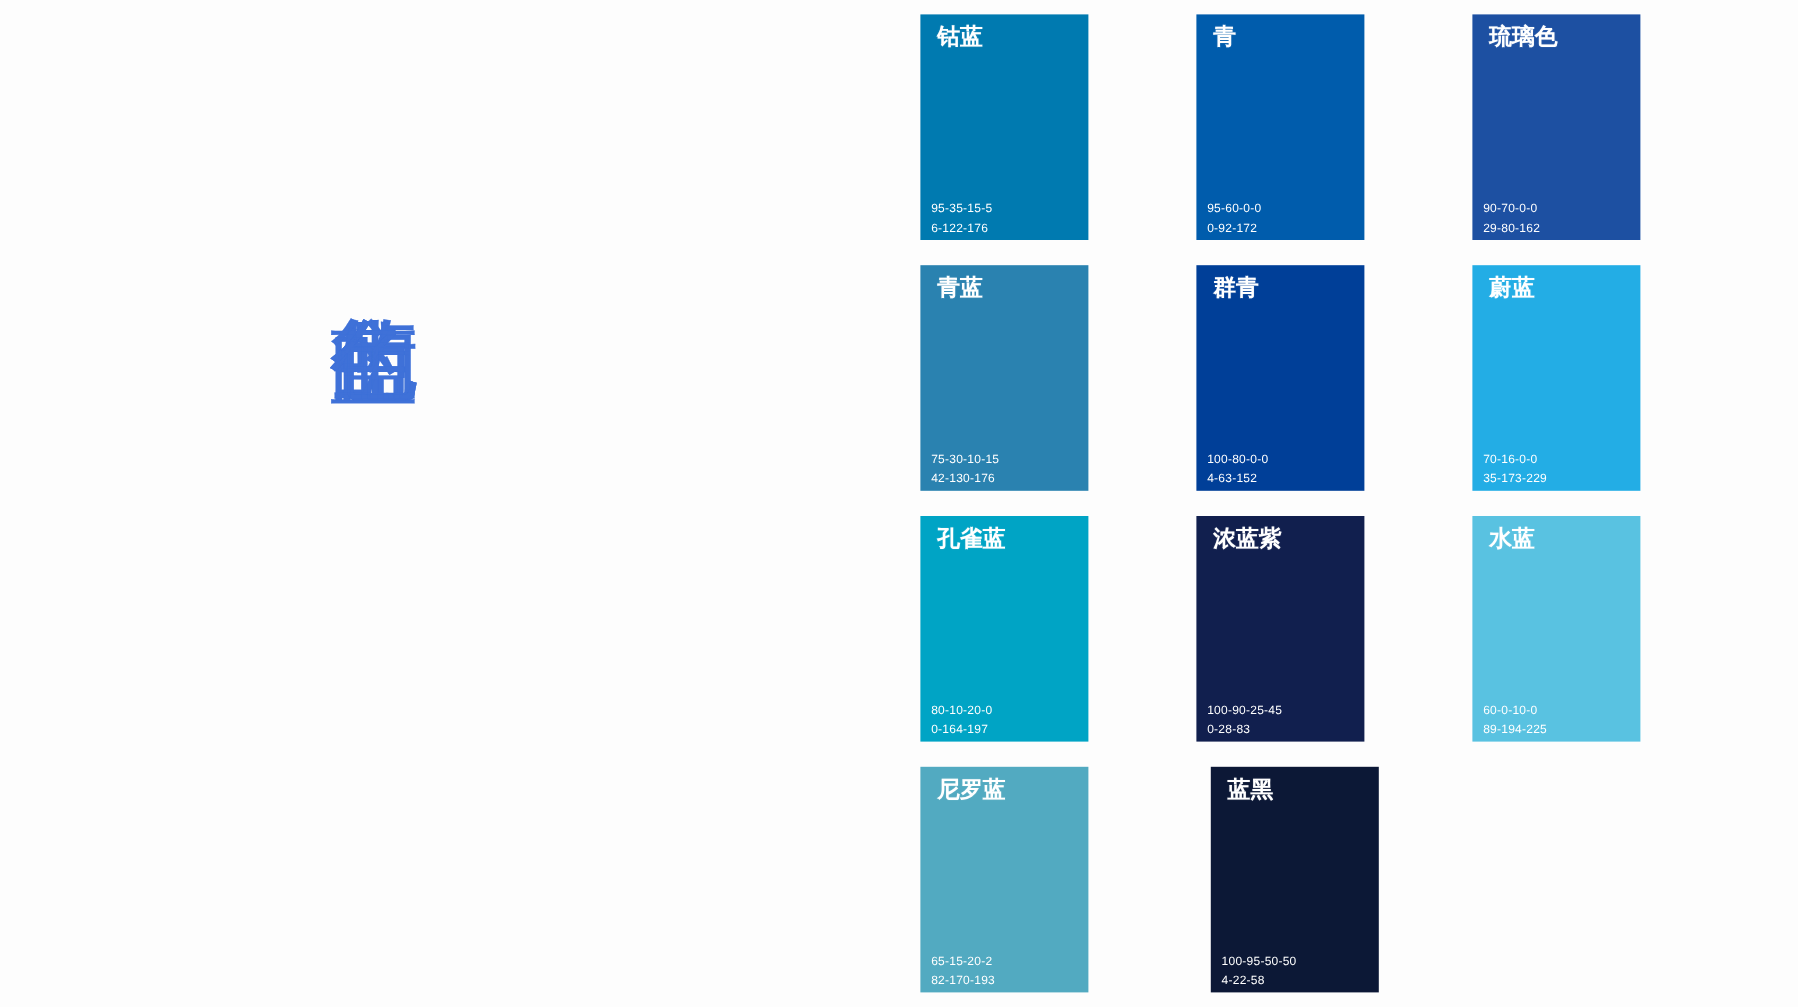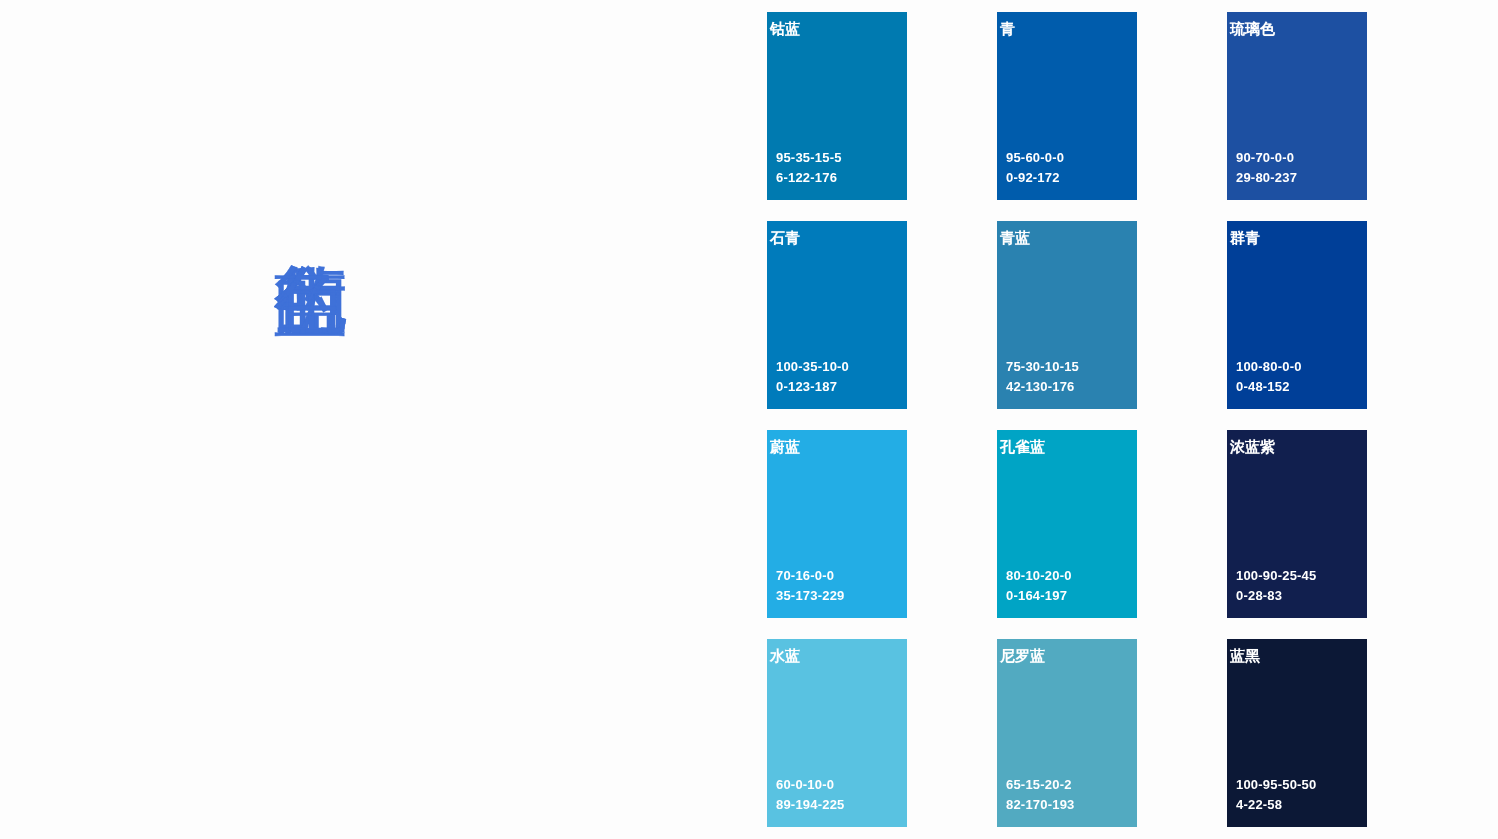--- a/index.html
+++ b/index.html
@@ -59,38 +59,38 @@
   .swatch {
     position: relative;
     width: 140px;
     height: 188px;
     box-sizing: border-box;
     overflow: hidden;
   }
 
   .swatch-name {
     position: absolute;
-    left: 3px;
+    left: 14px;
     top: 9px;
     color: #ffffff;
-    font-size: 15px;
+    font-size: 19px;
     font-weight: bold;
     line-height: 1.15;
     white-space: nowrap;
     font-family: "DejaVu Sans", "Liberation Sans", sans-serif;
     text-shadow: 0 0 1px rgba(255,255,255,0.35);
   }
 
   .swatch-codes {
     position: absolute;
     left: 9px;
-    bottom: 12px;
+    bottom: 2px;
     color: #ffffff;
-    font-size: 13px;
-    font-weight: bold;
+    font-size: 10px;
+    font-weight: normal;
     line-height: 1.55;
     letter-spacing: 0.2px;
     white-space: nowrap;
     font-family: "Liberation Sans", "DejaVu Sans", sans-serif;
   }
   .swatch-codes span { display: block; }
 </style>
 </head>
 <body style="background: rgb(253, 253, 253);">
 
@@ -110,42 +110,35 @@
         <div class="swatch-name" style="color: rgb(255, 255, 255);">青</div>
         <div class="swatch-codes" style="color: rgb(255, 255, 255);">
           <span>95-60-0-0</span>
           <span>0-92-172</span>
         </div>
       </div>
       <div class="swatch" style="background: rgb(29, 80, 162);">
         <div class="swatch-name" style="color: rgb(255, 255, 255);">琉璃色</div>
         <div class="swatch-codes" style="color: rgb(255, 255, 255);">
           <span>90-70-0-0</span>
-          <span>29-80-237</span>
-        </div>
-      </div>
-      <div class="swatch" style="background: rgb(0, 123, 187);">
-        <div class="swatch-name" style="color: rgb(255, 255, 255);">石青</div>
-        <div class="swatch-codes" style="color: rgb(255, 255, 255);">
-          <span>100-35-10-0</span>
-          <span>0-123-187</span>
+          <span>29-80-162</span>
         </div>
       </div>
       <div class="swatch" style="background: rgb(42, 130, 176);">
         <div class="swatch-name" style="color: rgb(255, 255, 255);">青蓝</div>
         <div class="swatch-codes" style="color: rgb(255, 255, 255);">
           <span>75-30-10-15</span>
           <span>42-130-176</span>
         </div>
       </div>
       <div class="swatch" style="background: rgb(0, 63, 152);">
         <div class="swatch-name" style="color: rgb(255, 255, 255);">群青</div>
         <div class="swatch-codes" style="color: rgb(255, 255, 255);">
           <span>100-80-0-0</span>
-          <span>0-48-152</span>
+          <span>4-63-152</span>
         </div>
       </div>
       <div class="swatch" style="background: rgb(35, 173, 229);">
         <div class="swatch-name" style="color: rgb(255, 255, 255);">蔚蓝</div>
         <div class="swatch-codes" style="color: rgb(255, 255, 255);">
           <span>70-16-0-0</span>
           <span>35-173-229</span>
         </div>
       </div>
       <div class="swatch" style="background: rgb(0, 164, 197);">
@@ -169,21 +162,21 @@
           <span>89-194-225</span>
         </div>
       </div>
       <div class="swatch" style="background: rgb(82, 170, 193);">
         <div class="swatch-name" style="color: rgb(255, 255, 255);">尼罗蓝</div>
         <div class="swatch-codes" style="color: rgb(255, 255, 255);">
           <span>65-15-20-2</span>
           <span>82-170-193</span>
         </div>
       </div>
-      <div class="swatch" style="background: rgb(12, 24, 54);">
+      <div class="swatch" style="background: rgb(12, 24, 54); margin-left: 12px;">
         <div class="swatch-name" style="color: rgb(255, 255, 255);">蓝黑</div>
         <div class="swatch-codes" style="color: rgb(255, 255, 255);">
           <span>100-95-50-50</span>
           <span>4-22-58</span>
         </div>
       </div>
     </div>
 
 </div>
 

